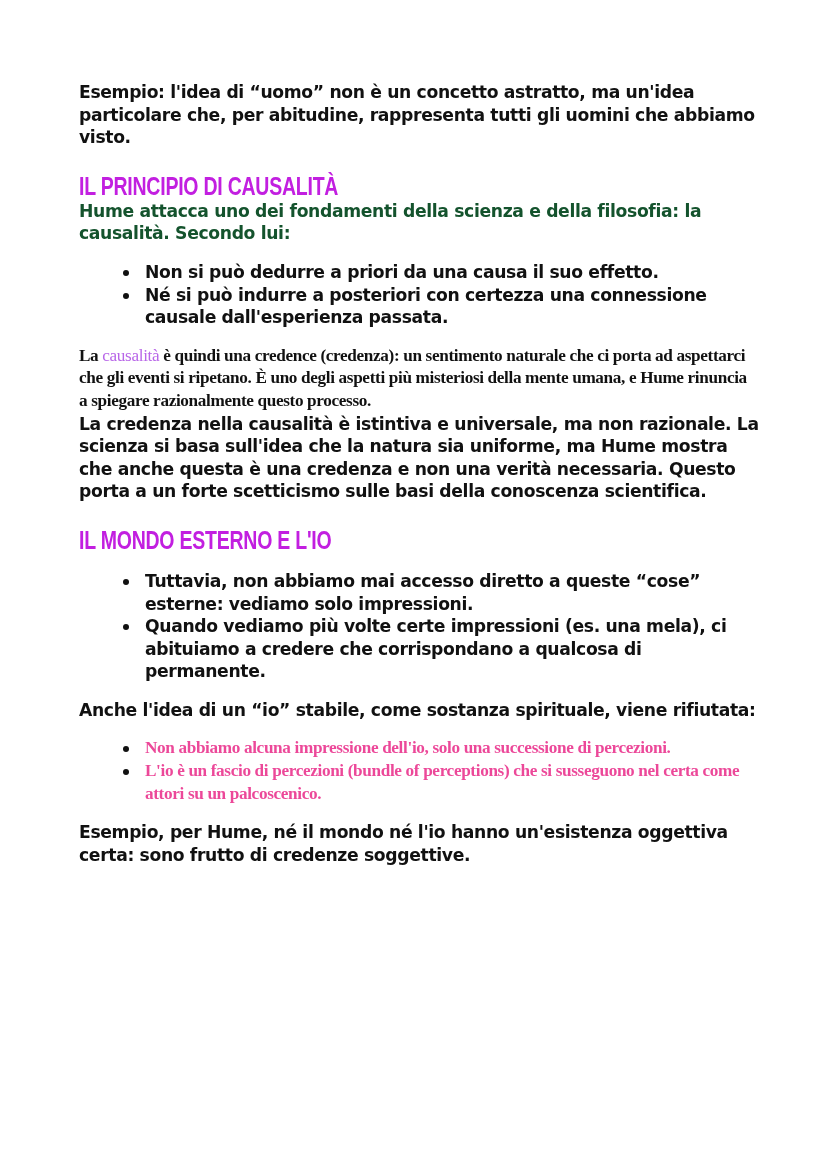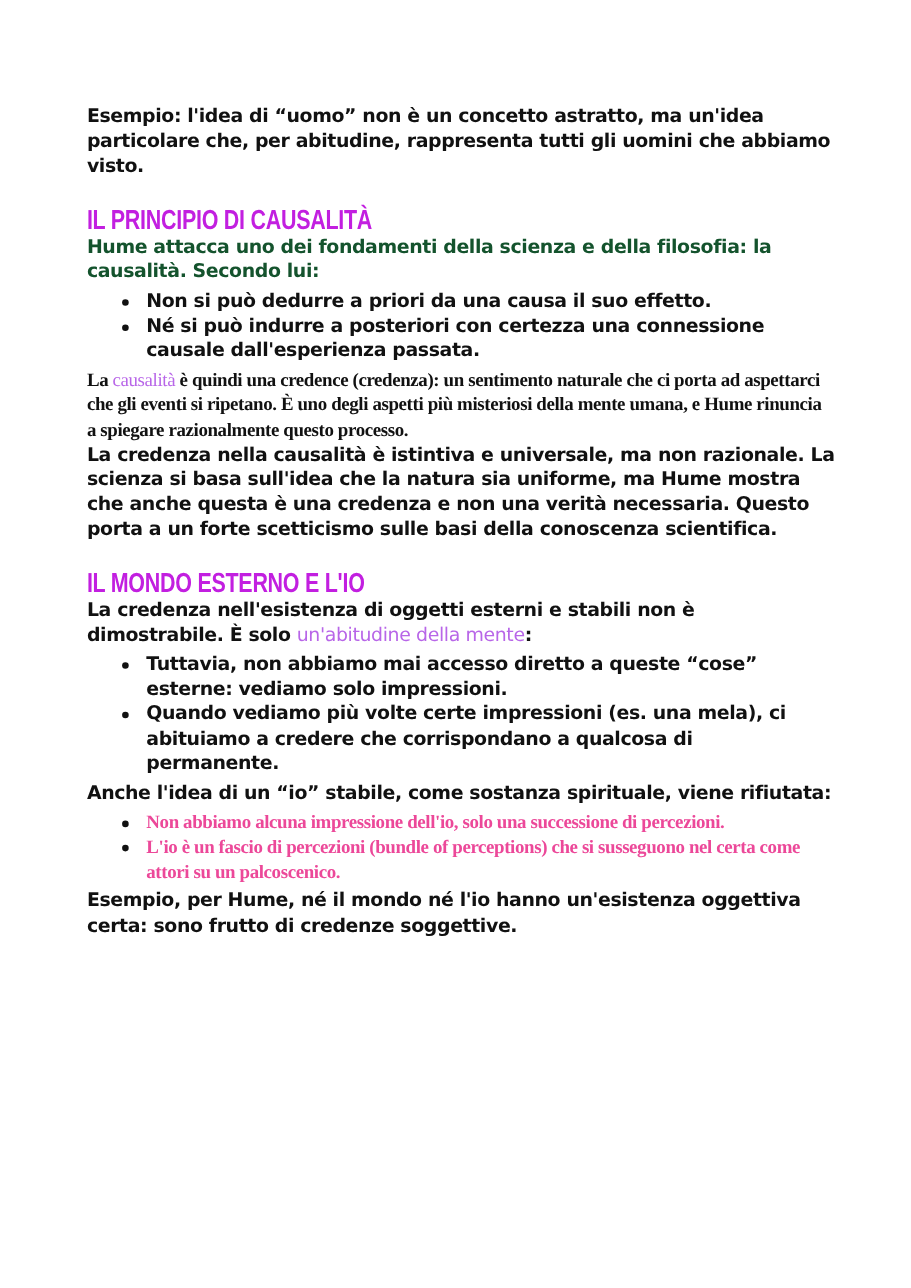--- a/index.html
+++ b/index.html
@@ -11,21 +11,21 @@
       width: 828px;
       height: 1171px;
       position: relative;
       overflow: hidden;
       font-family: "DejaVu Sans", sans-serif;
       color: #111111;
     }
     .page {
       position: absolute;
       left: 79px;
-      top: 95px;
+      top: 81px;
       width: 680px;
     }
     .p {
       font-size: 17.2px;
       line-height: 22.6px;
       font-weight: bold;
       letter-spacing: -0.35px;
       margin: 0;
     }
     .heading {
@@ -37,21 +37,21 @@
       transform: scaleX(0.78);
       transform-origin: left center;
       margin: 0;
       white-space: nowrap;
     }
     .section {
       margin-top: 23px;
     }
     ul.bullets {
       list-style: none;
-      margin: 4px;
+      margin: 16px;
       padding: 0 0 0 50px;
     }
     ul.bullets li {
       position: relative;
     }
     ul.bullets li::before {
       content: "";
       position: absolute;
       left: -22px;
       top: 9px;
@@ -77,21 +77,20 @@
     <ul class="bullets p" style="color: rgb(17, 17, 17);">
       <li>Non si può dedurre a priori da una causa il suo effetto.</li>
       <li>Né si può indurre a posteriori con certezza una connessione causale dall'esperienza passata.</li>
     </ul>
     <p class="p" style="color: rgb(17, 17, 17); font-family: Liberation Serif, serif;"><span>La </span><span class="hl hl-color" style="color: rgb(184, 102, 232);">causalità</span><span> è quindi una credence (credenza): un sentimento naturale che ci porta ad aspettarci che gli eventi si ripetano. È uno degli aspetti più misteriosi della mente umana, e Hume rinuncia a spiegare razionalmente questo processo.</span></p>
     <p class="p" style="color: rgb(17, 17, 17);">La credenza nella causalità è istintiva e universale, ma non razionale. La scienza si basa sull'idea che la natura sia uniforme, ma Hume mostra che anche questa è una credenza e non una verità necessaria. Questo porta a un forte scetticismo sulle basi della conoscenza scientifica.</p>
   </div>
 
   <div class="section">
     <h2 class="heading" style="color: rgb(194, 31, 224);">IL MONDO ESTERNO E L'IO</h2>
-    <p class="p" style="color: rgb(17, 17, 17);"><span>La credenza nell'esistenza di oggetti esterni e stabili non è dimostrabile. È solo </span><span class="hl hl-color" style="color: rgb(184, 102, 232);">un'abitudine della mente</span><span>:</span></p>
     <ul class="bullets p" style="color: rgb(17, 17, 17);">
       <li>Tuttavia, non abbiamo mai accesso diretto a queste “cose” esterne: vediamo solo impressioni.</li>
       <li>Quando vediamo più volte certe impressioni (es. una mela), ci abituiamo a credere che corrispondano a qualcosa di permanente.</li>
     </ul>
     <p class="p" style="color: rgb(17, 17, 17);">Anche l'idea di un “io” stabile, come sostanza spirituale, viene rifiutata:</p>
     <ul class="bullets p" style="color: #ec4899; font-family: Liberation Serif, serif;">
       <li>Non abbiamo alcuna impressione dell'io, solo una successione di percezioni.</li>
       <li>L'io è un fascio di percezioni (bundle of perceptions) che si susseguono nel certa come attori su un palcoscenico.</li>
     </ul>
     <p class="p" style="color: rgb(17, 17, 17);">Esempio, per Hume, né il mondo né l'io hanno un'esistenza oggettiva certa: sono frutto di credenze soggettive.</p>

